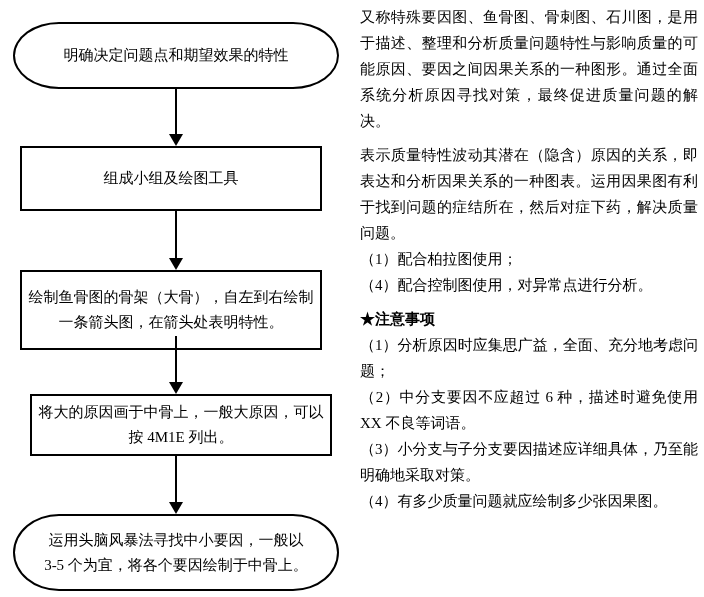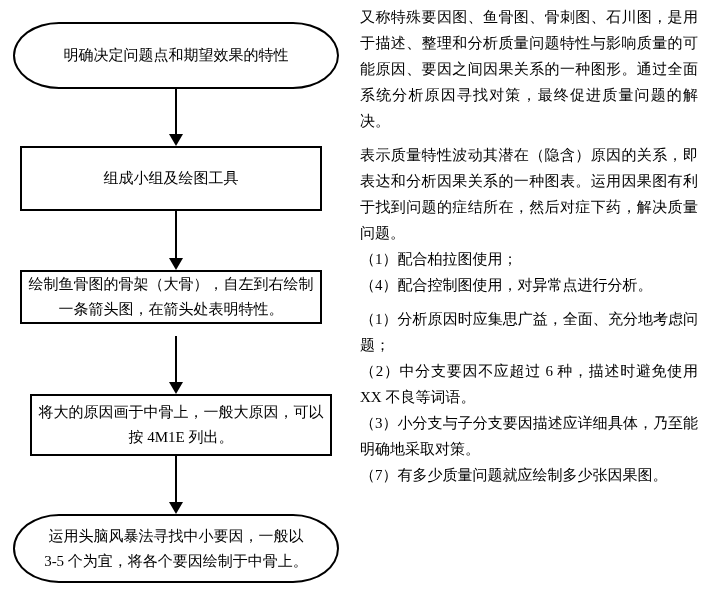--- a/index.html
+++ b/index.html
@@ -26,23 +26,23 @@
     justify-content: center;
     text-align: center;
     font-size: 15px;
     line-height: 25px;
     padding: 2px 0;
   }
   .terminator { border-radius: 46px / 50%; padding: 2px 26px; }
 
   .s0 { left: 13px;  top: 22px;  width: 326px; height: 67px; }
   .r1 { left: 20px;  top: 146px; width: 302px; height: 65px; }
-  .r2 { left: 20px;  top: 270px; width: 302px; height: 54px; }
+  .r2 { left: 20px;  top: 270px; width: 302px; height: 80px; }
   .r3 { left: 20px;  top: 394px; width: 302px; height: 62px; margin-left: 10px; }
-  .s4 { left: 13px;  top: 514px; width: 326px; height: 69px; }
+  .s4 { left: 13px;  top: 514px; width: 326px; height: 77px; }
 
   .arrow { position: absolute; left: 169px; width: 14px; }
   .a0 { top: 89px;  height: 57px; }
   .a1 { top: 211px; height: 59px; }
   .a2 { top: 336px; height: 58px; }
   .a3 { top: 456px; height: 58px; }
   .arrow .line {
     width: 2px; height: calc(100% - 12px);
     margin: 0 auto; background: #000000;
   }
@@ -124,21 +124,22 @@
       <p>又称特殊要因图、鱼骨图、骨刺图、石川图，是用于描述、整理和分析质量问题特性与影响质量的可能原因、要因之间因果关系的一种图形。通过全面系统分析原因寻找对策，最终促进质量问题的解决。</p>
     </section>
 
     <section>
       <p>表示质量特性波动其潜在（隐含）原因的关系，即表达和分析因果关系的一种图表。运用因果图有利于找到问题的症结所在，然后对症下药，解决质量问题。</p>
       <p>（1）配合柏拉图使用；</p>
       <p>（4）配合控制图使用，对异常点进行分析。</p>
     </section>
 
     <section>
+      <div class="h">★注意事项</div>
       <p>（1）分析原因时应集思广益，全面、充分地考虑问题；</p>
       <p>（2）中分支要因不应超过 6 种，描述时避免使用 XX 不良等词语。</p>
       <p>（3）小分支与子分支要因描述应详细具体，乃至能明确地采取对策。</p>
-      <p>（7）有多少质量问题就应绘制多少张因果图。</p>
+      <p>（4）有多少质量问题就应绘制多少张因果图。</p>
     </section>
 
   </div>
 
 </div>
 
 </body></html>

